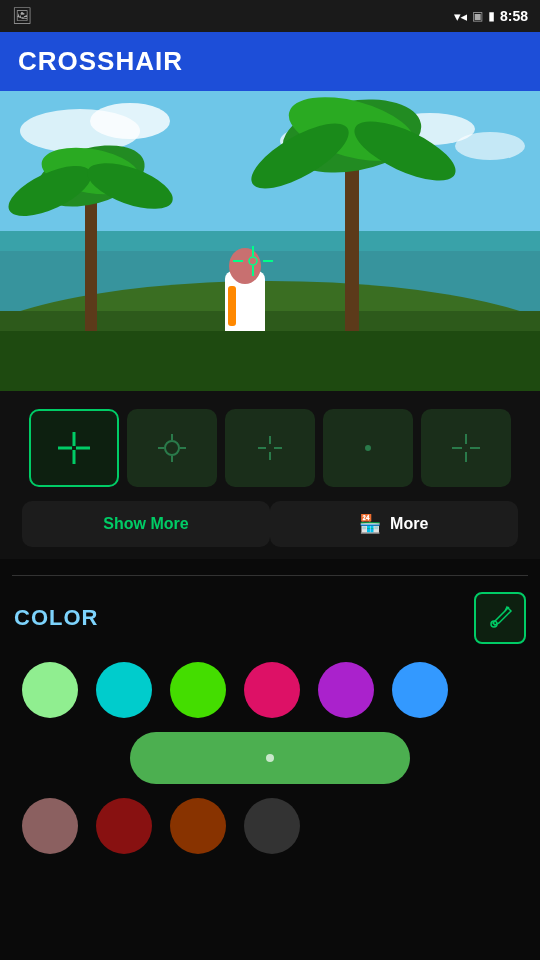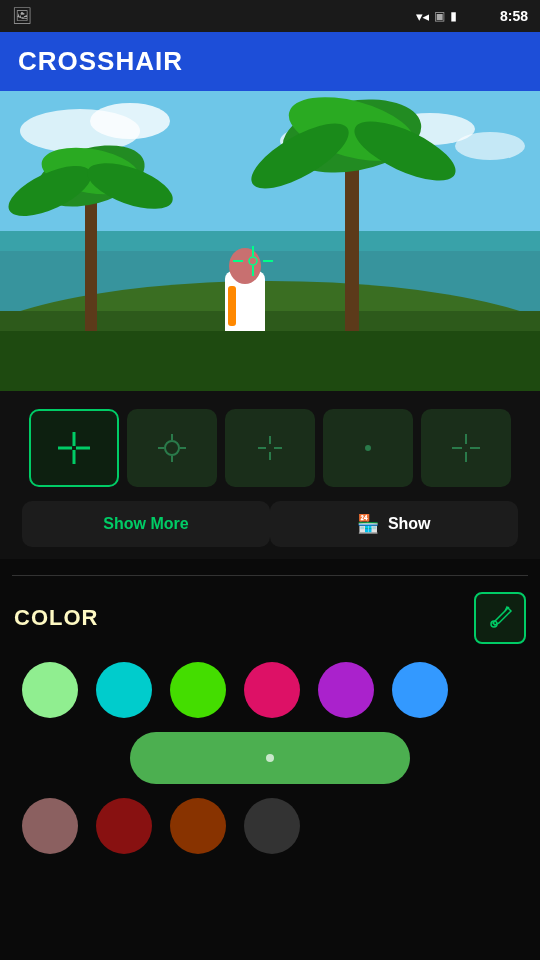--- a/index.html
+++ b/index.html
@@ -25,21 +25,20 @@
     }
     .status-icons {
       display: flex;
       align-items: center;
       gap: 5px;
     }
     .status-time {
       color: white;
       font-size: 14px;
       font-weight: bold;
-      margin-left: 38px;
     }
     .photo-icon {
       position: absolute;
       left: 12px;
       top: 6px;
       color: #aaa;
       font-size: 16px;
     }
 
     
@@ -157,21 +156,21 @@
     .color-section {
       padding: 0 14px;
     }
     .color-header {
       display: flex;
       align-items: center;
       justify-content: space-between;
       margin-bottom: 18px;
     }
     .color-title {
-      color: #fef9c3;
+      color: #7dd3fc;
       font-size: 22px;
       font-weight: 900;
       letter-spacing: 1px;
       text-align: right;
     }
     .eyedropper-btn {
       width: 52px;
       height: 52px;
       background: #0d2010;
       border: 2px solid #00cc66;
@@ -315,21 +314,21 @@
         <line x1="4" y1="18" x2="14" y2="18" stroke="#2a7a4a" stroke-width="2"></line>
         <line x1="22" y1="18" x2="32" y2="18" stroke="#2a7a4a" stroke-width="2"></line>
       </svg>
     </div>
   </div>
 
   <div class="buttons-row">
     <button class="btn-show-more">Show More</button>
     <button class="btn-shop">
       <span class="shop-icon">🏪</span>
-      <span>Show</span>
+      <span>More</span>
     </button>
   </div>
 </div>
 
 <div class="divider"></div>
 
 <div class="color-section">
   <div class="color-header">
     <span class="color-title">COLOR</span>
     <div class="eyedropper-btn">

